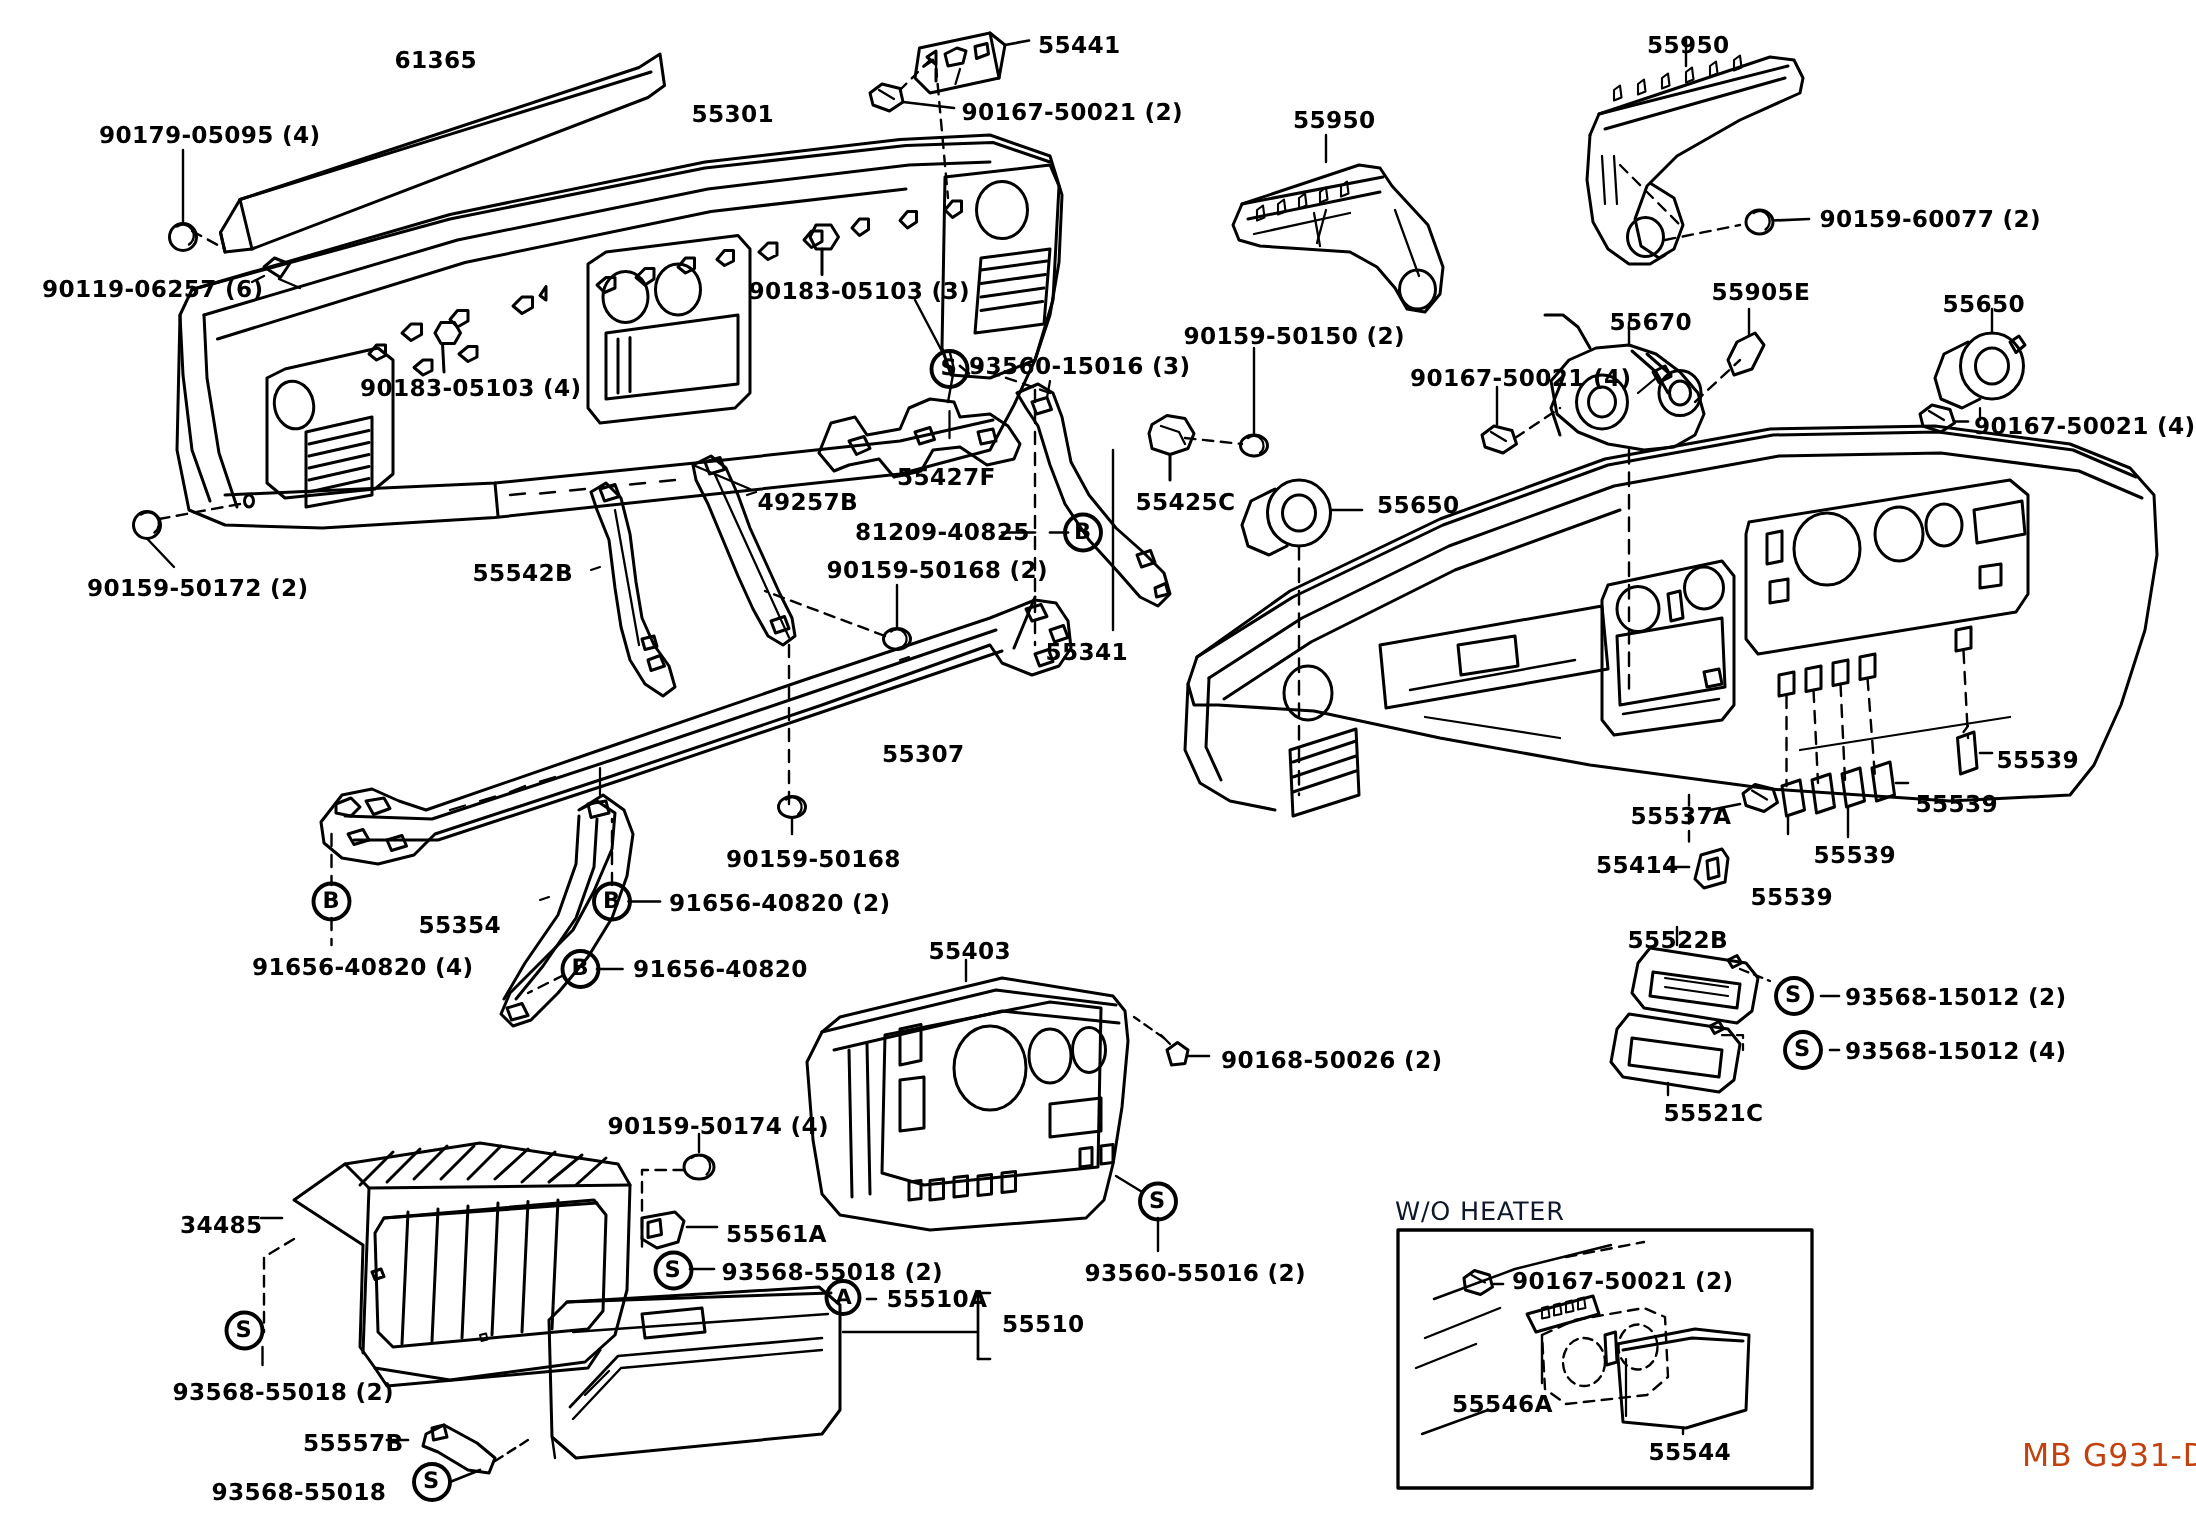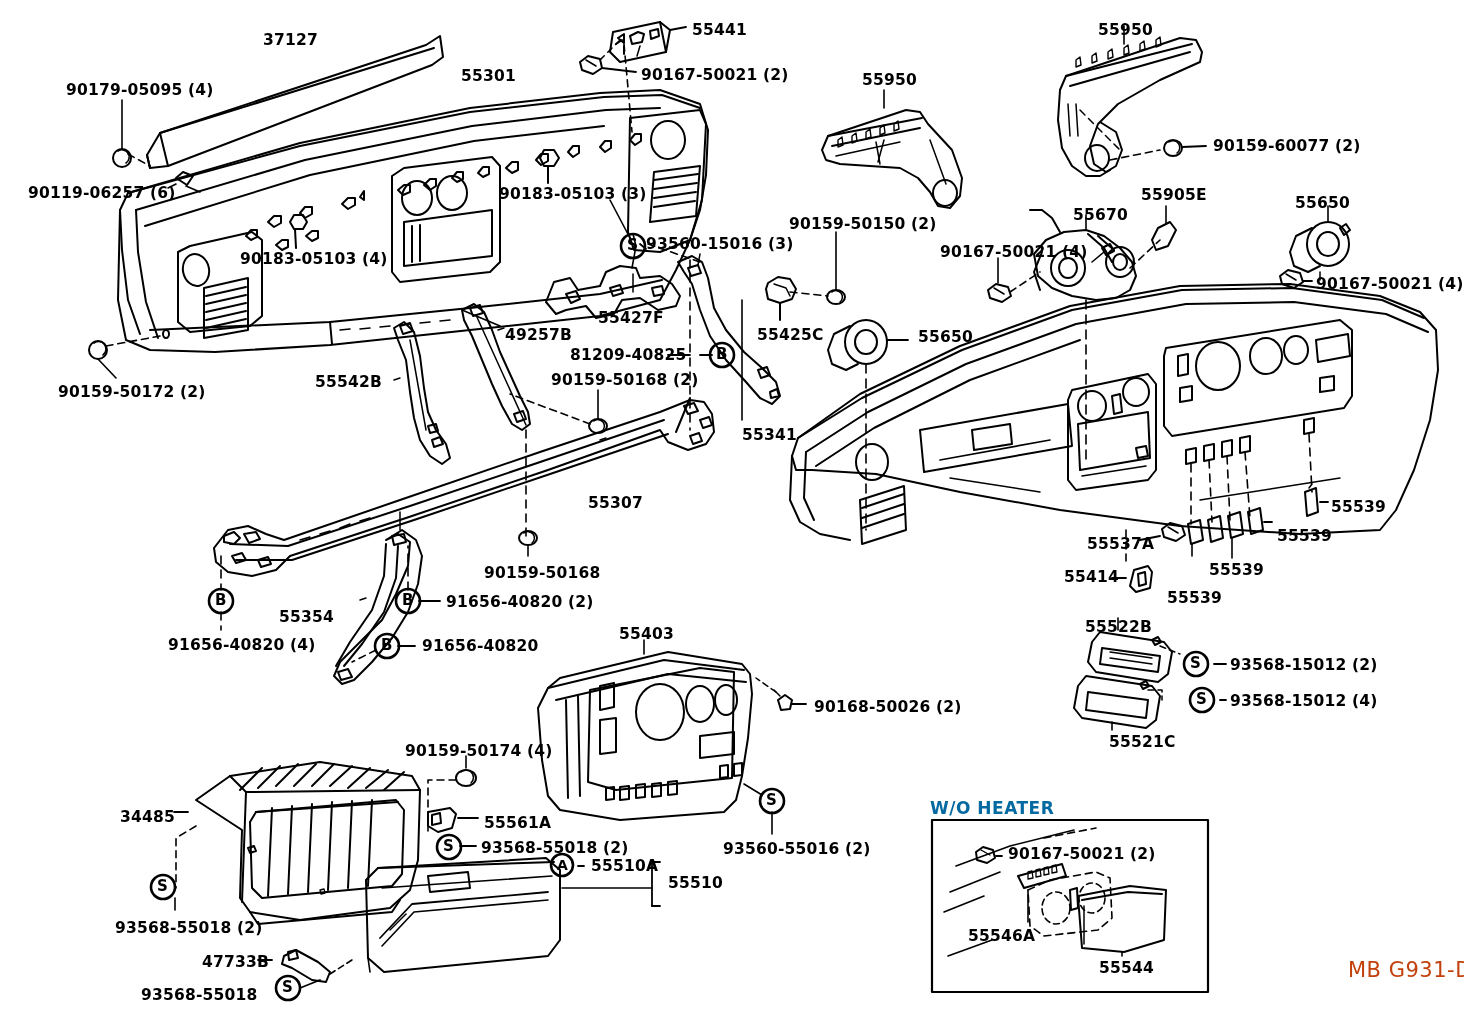--- a/index.html
+++ b/index.html
@@ -2,21 +2,21 @@
 <html><head>
 <meta charset="utf-8">
 <style>
   html,body{margin:0;padding:0;background:#ffffff;}
   body{width:1464px;height:1022px;position:relative;overflow:hidden;
        font-family:"DejaVu Sans","Liberation Sans",sans-serif;}
   #stage{position:absolute;left:0;top:0;width:1464px;height:1022px;}
   svg.art{position:absolute;left:0;top:0;width:1464px;height:1022px;overflow:visible;}
   .lbl{position:absolute;font-weight:bold;font-size:15.5px;color:#000;
        letter-spacing:.2px;white-space:nowrap;line-height:1;}
-  .cap{position:absolute;font-weight:bold;font-size:15.5px;color:#0369a1;white-space:nowrap;}
+  .cap{position:absolute;font-weight:normal;font-size:15.5px;color:#0f172a;white-space:nowrap;}
   .sig{position:absolute;font-weight:normal;font-size:21px;color:#c2410c;white-space:nowrap;letter-spacing:.5px;}
 </style>
 </head>
 <body>
 
 <div id="stage">
 
   <svg class="art" viewBox="0 0 1464 1022" xmlns="http://www.w3.org/2000/svg" fill="none" stroke="#000" stroke-width="2" stroke-linejoin="round" stroke-linecap="round">
 
     <g>
@@ -605,21 +605,21 @@
       <path d="M1122,952 L1122,956" stroke-width="1.6"></path>
 
       <path d="M976,852 l7,-5 l10,3 l2,8 l-8,5 l-10,-3 z"></path>
       <path d="M981,850 l9,5" stroke-width="1.4"></path>
       <path d="M996,856 L1002,856" stroke-width="1.8"></path>
     </g>
 
   </svg>
 
   <div>
-    <span class="lbl" style="left:263px;top:33px">37127</span>
+    <span class="lbl" style="left:263px;top:33px">61365</span>
     <span class="lbl" style="left:66px;top:83px">90179-05095 (4)</span>
     <span class="lbl" style="left:28px;top:186px">90119-06257 (6)</span>
     <span class="lbl" style="left:240px;top:252px">90183-05103 (4)</span>
     <span class="lbl" style="left:461px;top:69px">55301</span>
     <span class="lbl" style="left:692px;top:23px">55441</span>
     <span class="lbl" style="left:641px;top:68px">90167-50021 (2)</span>
     <span class="lbl" style="left:499px;top:187px">90183-05103 (3)</span>
     <span class="lbl" style="left:646px;top:237px">93560-15016 (3)</span>
     <span class="lbl" style="left:789px;top:217px">90159-50150 (2)</span>
     <span class="lbl" style="left:862px;top:73px">55950</span>
@@ -631,21 +631,21 @@
     <span class="lbl" style="left:1295px;top:196px">55650</span>
     <span class="lbl" style="left:1316px;top:277px">90167-50021 (4)</span>
     <span class="lbl" style="left:918px;top:330px">55650</span>
     <span class="lbl" style="left:505px;top:328px">49257B</span>
     <span class="lbl" style="left:598px;top:311px">55427F</span>
     <span class="lbl" style="left:757px;top:328px">55425C</span>
     <span class="lbl" style="left:570px;top:348px">81209-40825</span>
     <span class="lbl" style="left:551px;top:373px">90159-50168 (2)</span>
     <span class="lbl" style="left:315px;top:375px">55542B</span>
     <span class="lbl" style="left:58px;top:385px">90159-50172 (2)</span>
-    <span class="lbl" style="left:742px;top:428px">55341</span>
+    <span class="lbl" style="left:697px;top:428px">55341</span>
     <span class="lbl" style="left:588px;top:496px">55307</span>
     <span class="lbl" style="left:484px;top:566px">90159-50168</span>
     <span class="lbl" style="left:446px;top:595px">91656-40820 (2)</span>
     <span class="lbl" style="left:279px;top:610px">55354</span>
     <span class="lbl" style="left:422px;top:639px">91656-40820</span>
     <span class="lbl" style="left:168px;top:638px">91656-40820 (4)</span>
     <span class="lbl" style="left:1087px;top:537px">55537A</span>
     <span class="lbl" style="left:1064px;top:570px">55414</span>
     <span class="lbl" style="left:1331px;top:500px">55539</span>
     <span class="lbl" style="left:1277px;top:529px">55539</span>
@@ -656,21 +656,21 @@
     <span class="lbl" style="left:1230px;top:694px">93568-15012 (4)</span>
     <span class="lbl" style="left:1109px;top:735px">55521C</span>
     <span class="lbl" style="left:619px;top:627px">55403</span>
     <span class="lbl" style="left:814px;top:700px">90168-50026 (2)</span>
     <span class="lbl" style="left:723px;top:842px">93560-55016 (2)</span>
     <span class="lbl" style="left:405px;top:744px">90159-50174 (4)</span>
     <span class="lbl" style="left:484px;top:816px">55561A</span>
     <span class="lbl" style="left:481px;top:841px">93568-55018 (2)</span>
     <span class="lbl" style="left:120px;top:810px">34485</span>
     <span class="lbl" style="left:115px;top:921px">93568-55018 (2)</span>
-    <span class="lbl" style="left:202px;top:955px">47733B</span>
+    <span class="lbl" style="left:202px;top:955px">55557B</span>
     <span class="lbl" style="left:141px;top:988px">93568-55018</span>
     <span class="lbl" style="left:591px;top:859px">55510A</span>
     <span class="lbl" style="left:668px;top:876px">55510</span>
     <span class="lbl" style="left:1008px;top:847px">90167-50021 (2)</span>
     <span class="lbl" style="left:968px;top:929px">55546A</span>
     <span class="lbl" style="left:1099px;top:961px">55544</span>
   </div>
 
   <svg class="art" viewBox="0 0 1464 1022" xmlns="http://www.w3.org/2000/svg">
     <g fill="none" stroke="#000" stroke-width="2.6">

